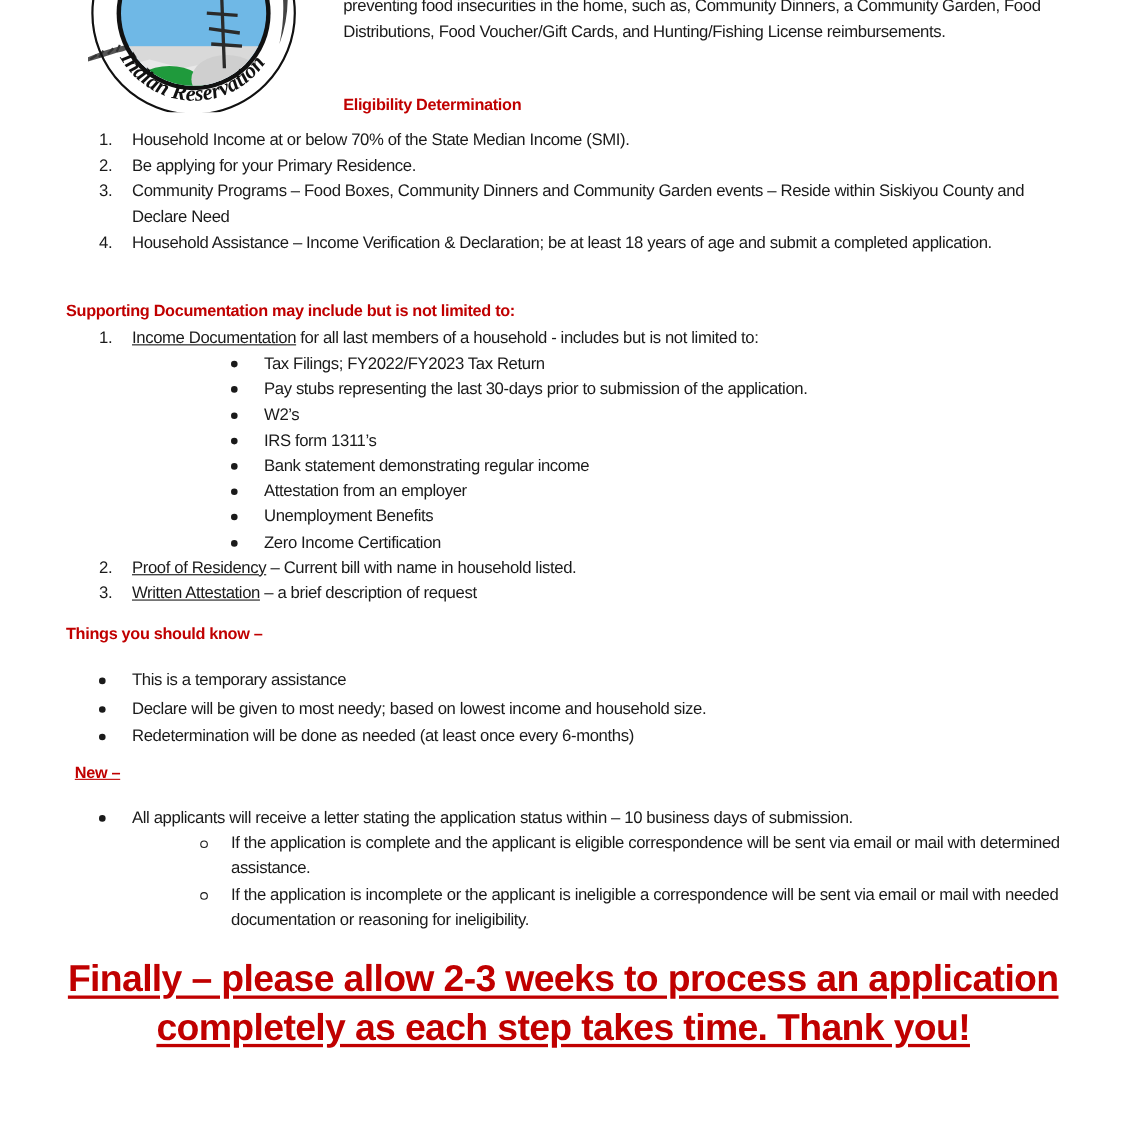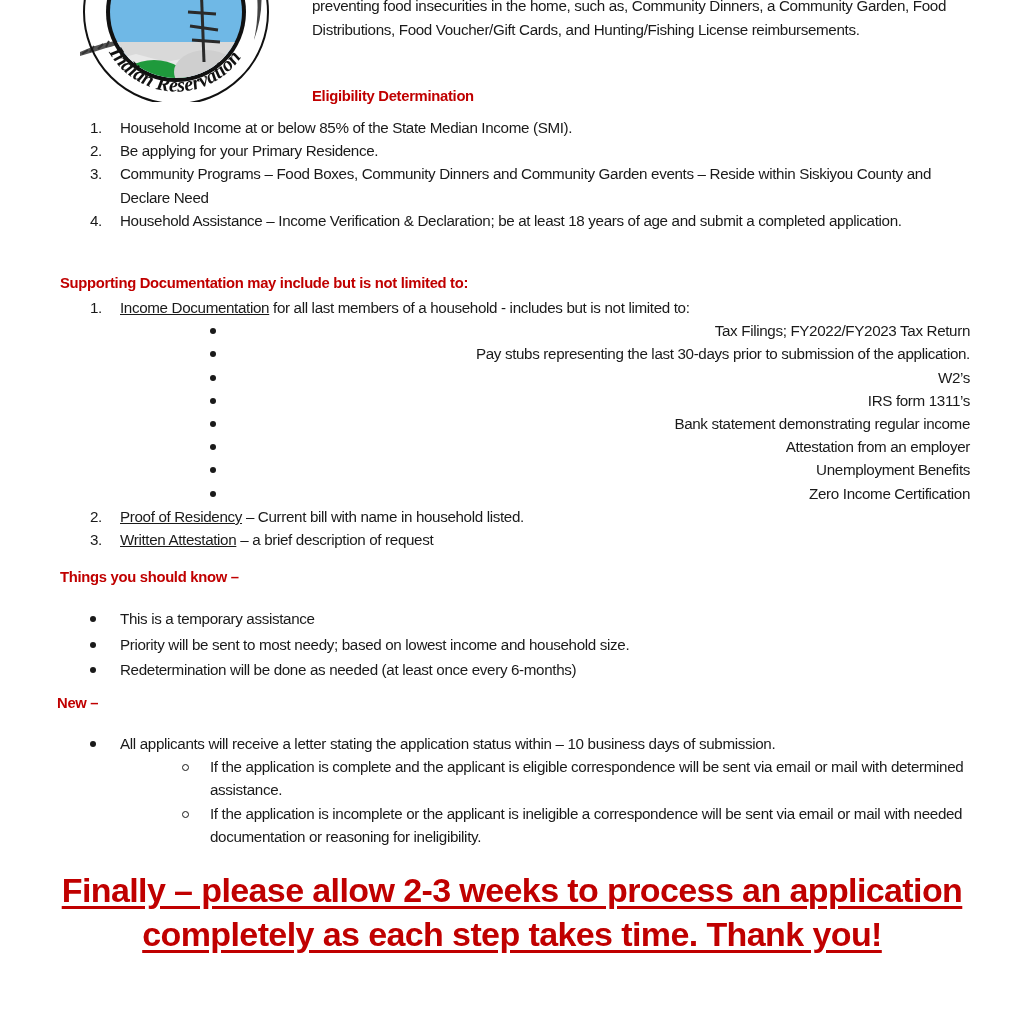--- a/index.html
+++ b/index.html
@@ -18,29 +18,29 @@
       color: #c00000; font-weight: bold; font-size: 14.8px; letter-spacing: -0.3px;
     }
     .elig-heading { position: absolute; left: 312px; top: 88px; }
     .body-text { font-size: 15.2px; letter-spacing: -0.35px; line-height: 23.2px; }
     ol, ul { margin: 0; padding: 0; list-style: none; }
     .num-list li { position: relative; padding-left: 30px; }
     .num-list li .num { position: absolute; left: 0; top: 0; }
     .elig-list { position: absolute; left: 90px; top: 116px; width: 890px; }
     .support-heading { position: absolute; left: 60px; top: 275px; text-align: right; }
     .support-list { position: absolute; left: 90px; top: 296px; width: 880px; }
-    .sub-bullets { margin-left: 90px; text-align: right; }
+    .sub-bullets { margin-left: 90px; }
     .sub-bullets li { position: relative; padding-left: 30px; }
     .dot { position: absolute; left: 0; top: 9px; width: 6px; height: 6px; background: #1a1a1a; border-radius: 50%; }
     .circle { position: absolute; left: 2px; top: 9px; width: 5px; height: 5px; border: 1px solid #1a1a1a; border-radius: 50%; }
     u { text-decoration: underline; }
     .things-heading { position: absolute; left: 60px; top: 569px; }
     .things-list { position: absolute; left: 90px; top: 606px; width: 880px; line-height: 25.5px; }
     .things-list li, .new-list li { position: relative; padding-left: 30px; }
-    .new-heading { position: absolute; left: 57px; top: 695px; }
+    .new-heading { position: absolute; left: 68px; top: 695px; text-decoration: underline; }
     .new-list { position: absolute; left: 90px; top: 732px; width: 880px; }
     .new-sub { margin-left: 60px; }
     .new-sub li { position: relative; padding-left: 30px; }
     .finally {
       position: absolute; left: 60px; top: 868px; width: 904px; text-align: center;
       color: #c00000; font-weight: bold; font-size: 34px; line-height: 44px;
       letter-spacing: -0.6px; text-decoration: underline; text-underline-offset: 4px;
     }
   </style>
 </head>
@@ -80,21 +80,21 @@
         <textPath href="#arc" startOffset="6%">Indian Reservation</textPath>
       </text>
     </svg>
   </div>
 
   <div class="intro">preventing food insecurities in the home, such as, Community Dinners, a Community Garden, Food Distributions, Food Voucher/Gift Cards, and Hunting/Fishing License reimbursements.</div>
 
   <div class="heading-red elig-heading">Eligibility Determination</div>
 
   <ol class="num-list body-text elig-list">
-    <li><span class="num">1.</span><span>Household Income at or below 85% of the State Median Income (SMI).</span></li>
+    <li><span class="num">1.</span><span>Household Income at or below 70% of the State Median Income (SMI).</span></li>
     <li><span class="num">2.</span><span>Be applying for your Primary Residence.</span></li>
     <li><span class="num">3.</span><span>Community Programs – Food Boxes, Community Dinners and Community Garden events – Reside within Siskiyou County and Declare Need</span></li>
     <li><span class="num">4.</span><span>Household Assistance – Income Verification &amp; Declaration; be at least 18 years of age and submit a completed application.</span></li>
   </ol>
 
   <div class="heading-red support-heading">Supporting Documentation may include but is not limited to:</div>
 
   <ol class="num-list body-text support-list">
     <li>
       <span class="num">1.</span><u>Income Documentation</u><span> for all last members of a household - includes but is not limited to:</span>
@@ -110,21 +110,21 @@
       </ul>
     </li>
     <li><span class="num">2.</span><u>Proof of Residency</u><span> – Current bill with name in household listed.</span></li>
     <li><span class="num">3.</span><u>Written Attestation</u><span> – a brief description of request</span></li>
   </ol>
 
   <div class="heading-red things-heading">Things you should know –</div>
 
   <ul class="body-text things-list">
     <li><span class="dot" style="top:10px"></span><span>This is a temporary assistance</span></li>
-    <li><span class="dot" style="top:10px"></span><span>Priority will be sent to most needy; based on lowest income and household size.</span></li>
+    <li><span class="dot" style="top:10px"></span><span>Declare will be given to most needy; based on lowest income and household size.</span></li>
     <li><span class="dot" style="top:10px"></span><span>Redetermination will be done as needed (at least once every 6-months)</span></li>
   </ul>
 
   <div class="heading-red new-heading">New –</div>
 
   <ul class="body-text new-list">
     <li>
       <span class="dot"></span><span>All applicants will receive a letter stating the application status within – 10 business days of submission.</span>
       <ul class="new-sub">
         <li><span class="circle"></span><span>If the application is complete and the applicant is eligible correspondence will be sent via email or mail with determined assistance.</span></li>

